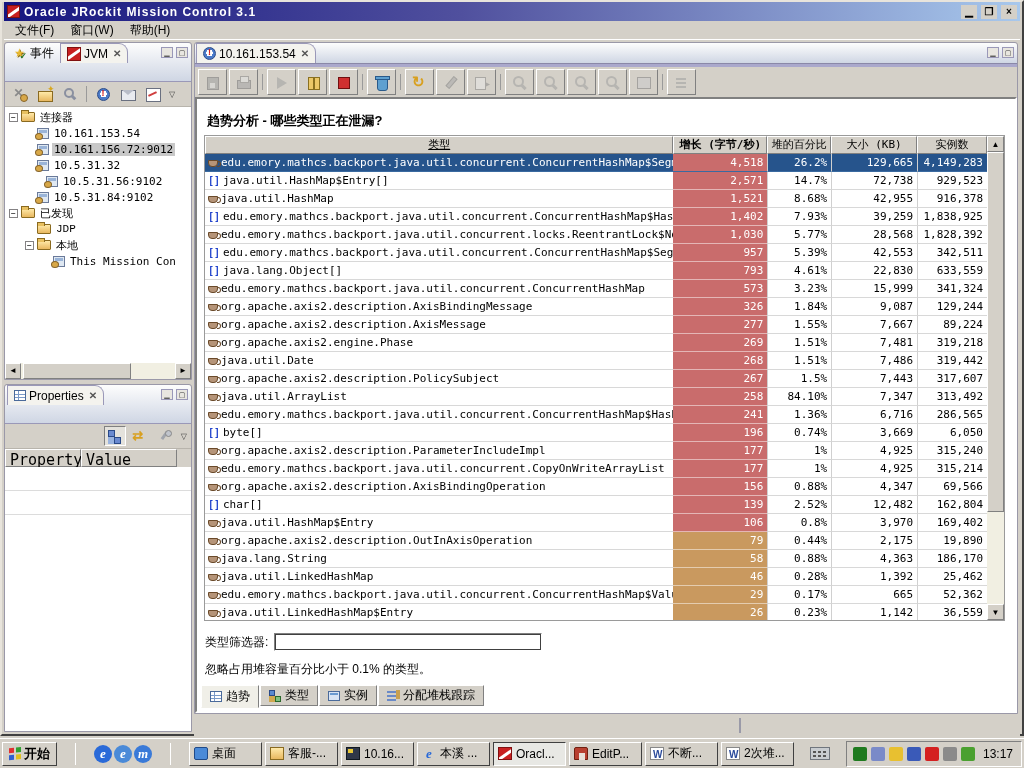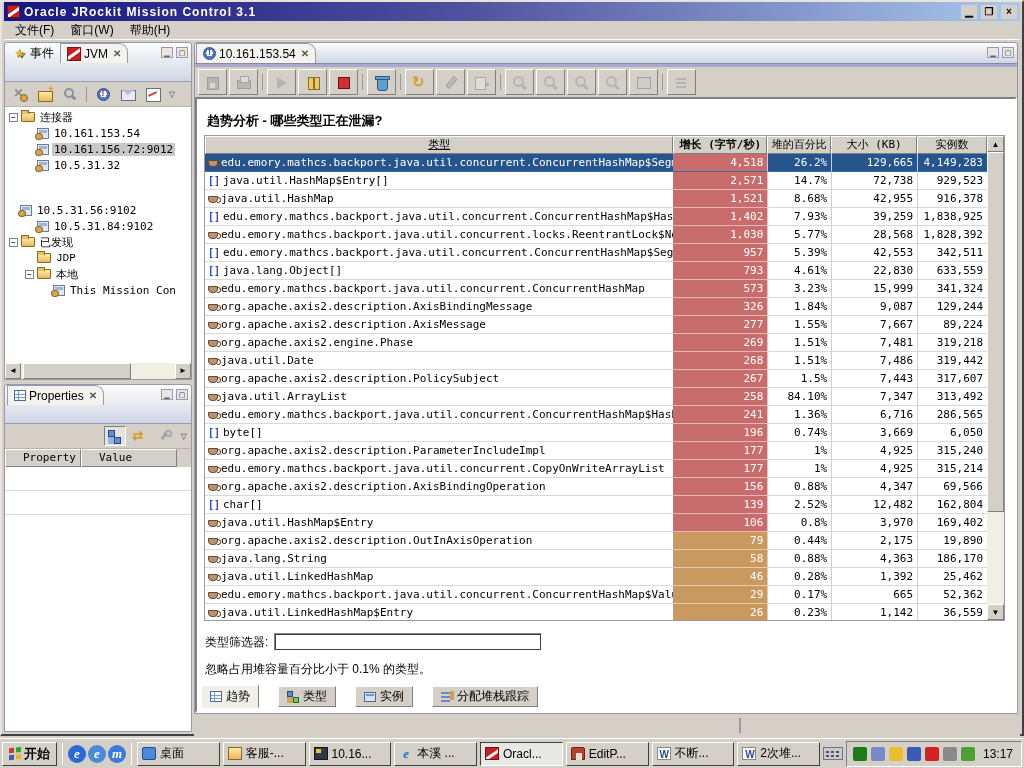--- a/index.html
+++ b/index.html
@@ -54,21 +54,21 @@
   .hscroll{height:16px;background:#f1efe2;display:flex;align-items:stretch}
   .sbtn{width:16px;background:#d4d0c8;font-size:8px;line-height:14px;text-align:center;color:#000;flex:none}
   .hthumb{width:108px;background:#d4d0c8;margin-left:2px}
   .vscroll{position:absolute;right:0;top:0;width:17px;bottom:0;background:#f1efe2}
   .vscroll .sbtn{position:absolute;left:0;width:17px;height:16px;line-height:15px}
   .vthumb{position:absolute;left:0;top:16px;width:17px;background:#d4d0c8}
 
   
   #props{left:0;top:342px;width:188px;bottom:0;display:flex;flex-direction:column}
   #props-colhead{height:18px;display:flex;background:#d4d0c8}
-  .phcell{padding:1px 17px;font-family:"DejaVu Sans Mono",monospace;font-size:11px}
+  .phcell{padding:1px 4px;font-family:"DejaVu Sans Mono",monospace;font-size:15px}
   #props-body{flex:1;background:#fff}
   .prow{height:24px;border-bottom:1px solid #dcdcdc}
 
   
   #editor{position:absolute;left:190px;top:0;width:824px;height:672px;display:flex;flex-direction:column;
     border:1px solid #9a98a8;border-radius:3px 3px 0 0;background:#d4d0c8}
   #editor-tabs{height:21px;background:linear-gradient(180deg,#fdfdfd,#cfd6e4);border-bottom:1px solid #8a88a8;
     display:flex;align-items:flex-end;padding-left:1px;position:relative;border-radius:3px 3px 0 0}
   .g-console{display:inline-block;width:13px;height:13px;border-radius:50%;background:radial-gradient(circle at 50% 45%,#fff 0 40%,#4a7ac8 41%);border:1px solid #2a4a88;position:relative}
   .g-console::after{content:"!";position:absolute;left:4px;top:-1px;color:#d02020;font-weight:bold;font-size:9px}
@@ -103,21 +103,21 @@
   .i-class::after{content:"";position:absolute;right:-4px;top:0;width:3px;height:4px;border:1px solid #6a4a2a;border-left:none;border-radius:0 3px 3px 0}
   .i-array{display:inline-block;width:12px;color:#2244cc;font-weight:bold;font-size:10px;flex:none;text-align:center}
   #grid .vscroll{top:0;bottom:0}
   #grid .vthumb{height:360px}
   #grid .sbtn{background:#d4d0c8;border:1px solid;border-color:#fff #808080 #808080 #fff}
 
   
   #filter-row{position:absolute;left:8px;top:534px;display:flex;align-items:center;gap:6px}
   #type-filter-input{width:268px;height:18px;border:1px solid;border-color:#808080 #fff #fff #808080;outline:1px solid #404040;outline-offset:-2px;font-size:11px;padding:0 3px}
   #ignore-note{position:absolute;left:8px;top:562px}
-  #bottom-tabs{position:absolute;left:4px;bottom:3px;display:flex;align-items:center;gap:19px}
+  #bottom-tabs{position:absolute;left:4px;bottom:3px;display:flex;align-items:flex-start;gap:1px}
   .btab{display:flex;align-items:center;gap:4px;height:21px;padding:0 8px;background:#d4d0c8;border:1px solid;border-color:#ffffff #808080 #808080 #ffffff;font-size:12px}
   .btab.active{background:#f0efe8;border-bottom-color:#f0efe8;height:23px;font-weight:normal}
   .g-trend{display:inline-block;width:12px;height:11px;background:#fff;border:1px solid #4a6a9a;position:relative}
   .g-trend::before{content:"";position:absolute;left:0;top:3px;width:10px;height:1px;background:#7a9ac8;box-shadow:0 3px 0 #7a9ac8}
   .g-trend::after{content:"";position:absolute;left:3px;top:0;width:1px;height:9px;background:#7a9ac8}
   .g-types{display:inline-block;width:12px;height:11px;position:relative}
   .g-types::before{content:"";position:absolute;left:0;top:0;width:4px;height:4px;background:#5a8ad0;border:1px solid #2a4a88}
   .g-types::after{content:"";position:absolute;left:6px;top:6px;width:4px;height:4px;background:#80c080;border:1px solid #2a682a;box-shadow:-6px 0 0 #d0a850}
   .g-instances{display:inline-block;width:12px;height:10px;background:#d8e4f4;border:1px solid #4a6a9a;position:relative}
   .g-instances::before{content:"";position:absolute;left:1px;top:1px;width:8px;height:2px;background:#6a9ad0}
@@ -161,21 +161,21 @@
   .g-chart::after{content:"";position:absolute;left:3px;top:7px;width:9px;height:2px;background:#d04040;transform:rotate(-25deg)}
   .g-treemode::before{content:"";position:absolute;left:2px;top:2px;width:5px;height:5px;background:#6a8ad0;border:1px solid #2a4a88}
   .g-treemode::after{content:"";position:absolute;left:8px;top:9px;width:5px;height:5px;background:#6a8ad0;border:1px solid #2a4a88;box-shadow:-6px 0 0 #9ab4e0}
   .g-sync::before{content:"\21C4";position:absolute;left:1px;top:0;font-size:13px;color:#d8a020;font-weight:bold}
   .g-pin::before{content:"";position:absolute;left:7px;top:3px;width:3px;height:9px;background:#a0a4ac;transform:rotate(35deg)}
   .g-pin::after{content:"";position:absolute;left:9px;top:2px;width:5px;height:5px;background:#c0c4cc;border:1px solid #888;border-radius:50%}
   .g-events::before{content:"\2605";position:absolute;left:1px;top:0;color:#e8b830;font-size:12px;text-shadow:1px 1px 0 #8a6a10}
   .g-events::after{content:"\2713";position:absolute;right:0;bottom:-1px;color:#2a7a2a;font-size:9px;font-weight:bold}
 
   
-  #taskbar{position:absolute;left:0;top:738px;width:1024px;height:30px;background:#d4d0c8;border-top:1px solid #fff;display:flex;align-items:center;gap:3px;padding:0 2px}
+  #taskbar{position:absolute;left:0;top:738px;width:1024px;height:30px;background:#d4d0c8;border-top:1px solid #fff;display:flex;align-items:center;gap:16px;padding:0 2px}
   #start-button{display:flex;align-items:center;gap:3px;height:24px;padding:0 6px;background:#d4d0c8;border:1px solid;border-color:#ffffff #404040 #404040 #ffffff;font-weight:bold;font-size:13px}
   .g-winlogo{display:inline-block;width:12px;height:12px;position:relative}
   .g-winlogo::before{content:"";position:absolute;left:0;top:0;width:5px;height:5px;background:#e03030;box-shadow:7px 0 0 #30a030,0 7px 0 #3060d0,7px 7px 0 #e0c020;transform:skewY(-6deg)}
   .tb-sep{width:1px;height:22px;background:#808080;border-right:1px solid #fff;margin:0 2px}
   .ql-icon{width:18px;height:18px;display:flex;align-items:center;justify-content:center;font-weight:bold;font-size:13px}
   .task-button{flex:0 1 86px;height:24px;display:flex;align-items:center;gap:4px;padding:0 4px;background:#d4d0c8;
     border:1px solid;border-color:#ffffff #404040 #404040 #ffffff;font-size:12px;white-space:nowrap;overflow:hidden}
   .task-button.active{background:#e8e8e4;border-color:#404040 #ffffff #ffffff #404040}
   .ti{width:14px;height:13px;flex:none;position:relative;display:inline-block}
   .ti-desktop{background:#4a8ad8;border:1px solid #204a88;border-radius:2px}
@@ -267,21 +267,21 @@
           <div class="tree-item selected" style="padding-left: 20px;">
             <span style="width: 9px; flex: 0 0 auto;"></span>
             <span class="t-conn"></span>
             <span class="lbl">10.161.156.72:9012</span>
           </div>
           <div class="tree-item" style="padding-left: 20px;">
             <span style="width: 9px; flex: 0 0 auto;"></span>
             <span class="t-conn"></span>
             <span class="lbl">10.5.31.32</span>
           </div>
-          <div class="tree-item" style="padding-left: 3px; margin-top: 29px;">
+          <div class="tree-item" style="padding-left: 29px;">
             <span style="width: 9px; flex: 0 0 auto;"></span>
             <span class="t-conn"></span>
             <span class="lbl">10.5.31.56:9102</span>
           </div>
           <div class="tree-item" style="padding-left: 20px;">
             <span style="width: 9px; flex: 0 0 auto;"></span>
             <span class="t-conn"></span>
             <span class="lbl">10.5.31.84:9102</span>
           </div>
           <div class="tree-item" style="padding-left: 4px;">

